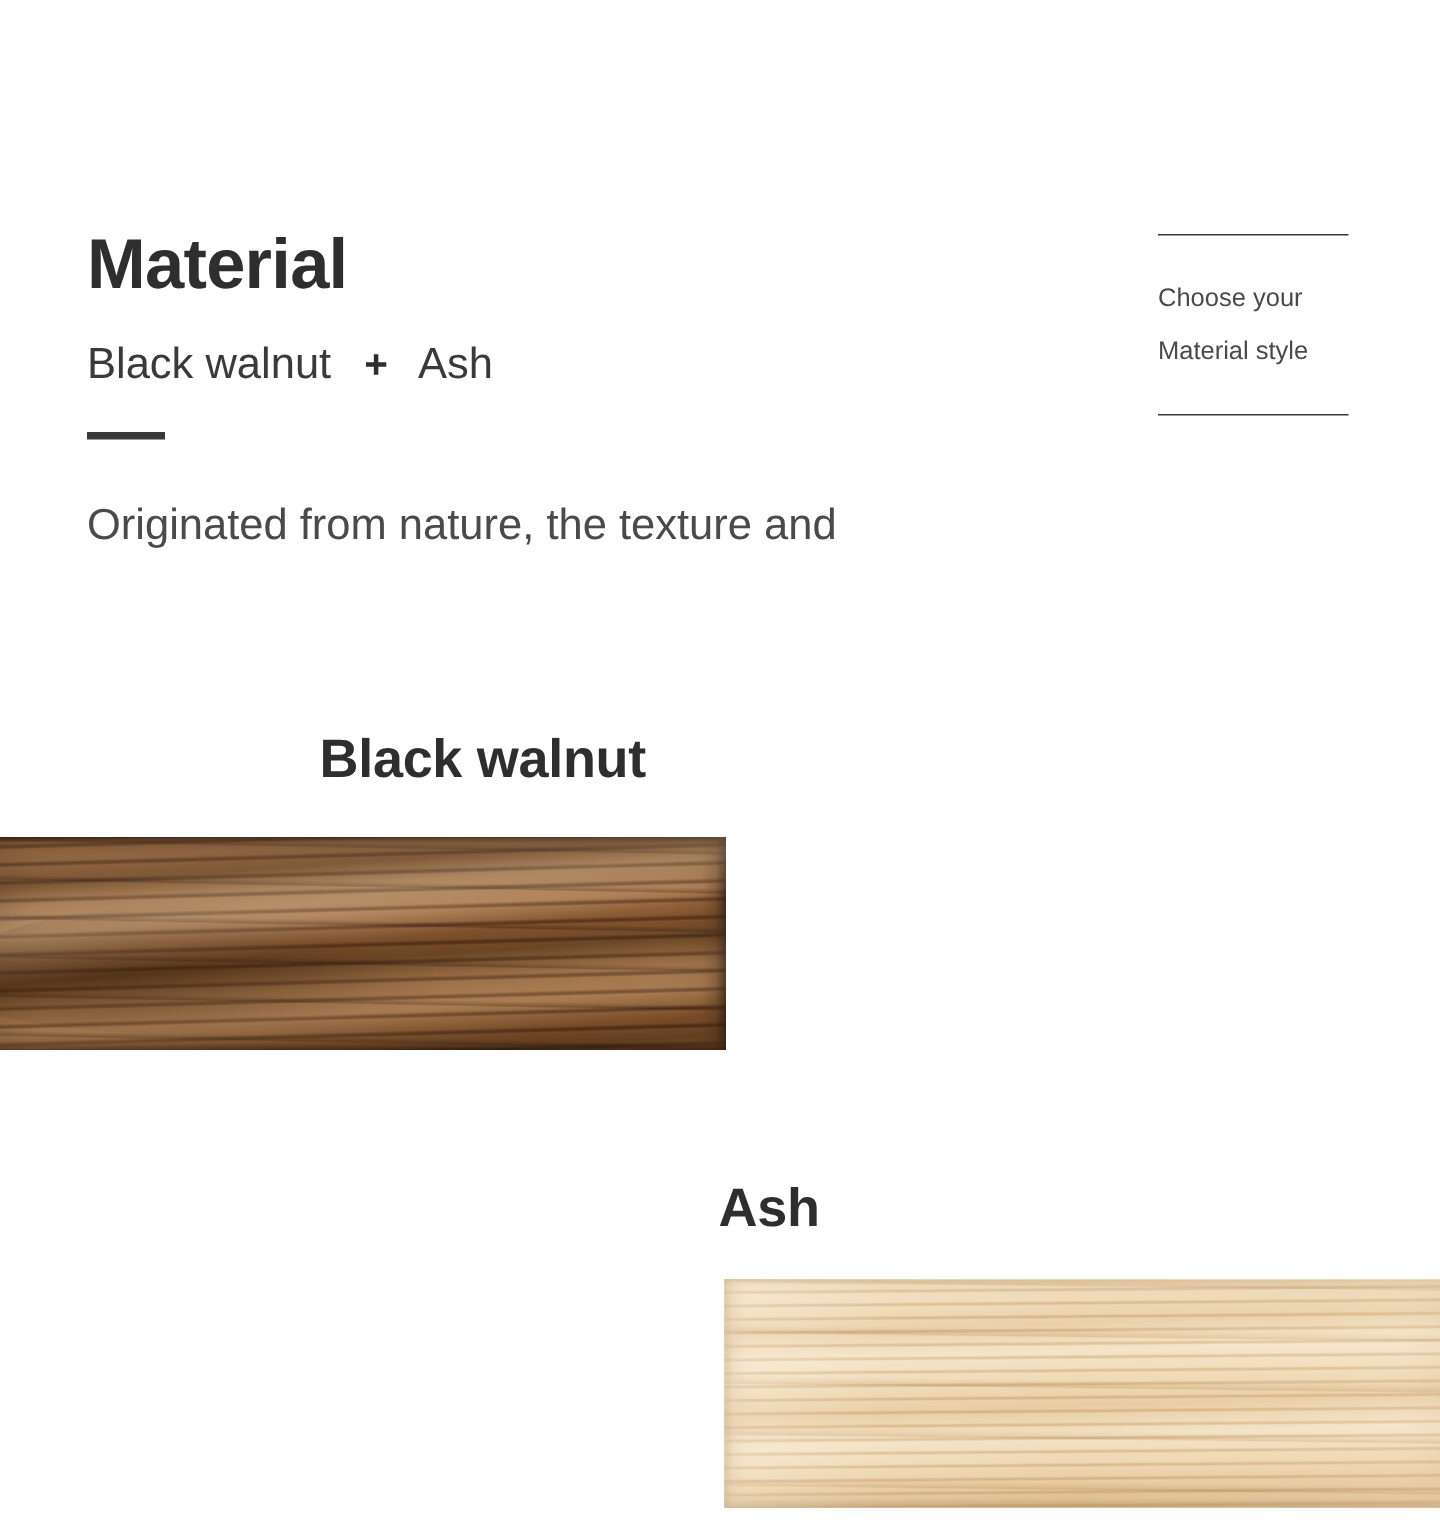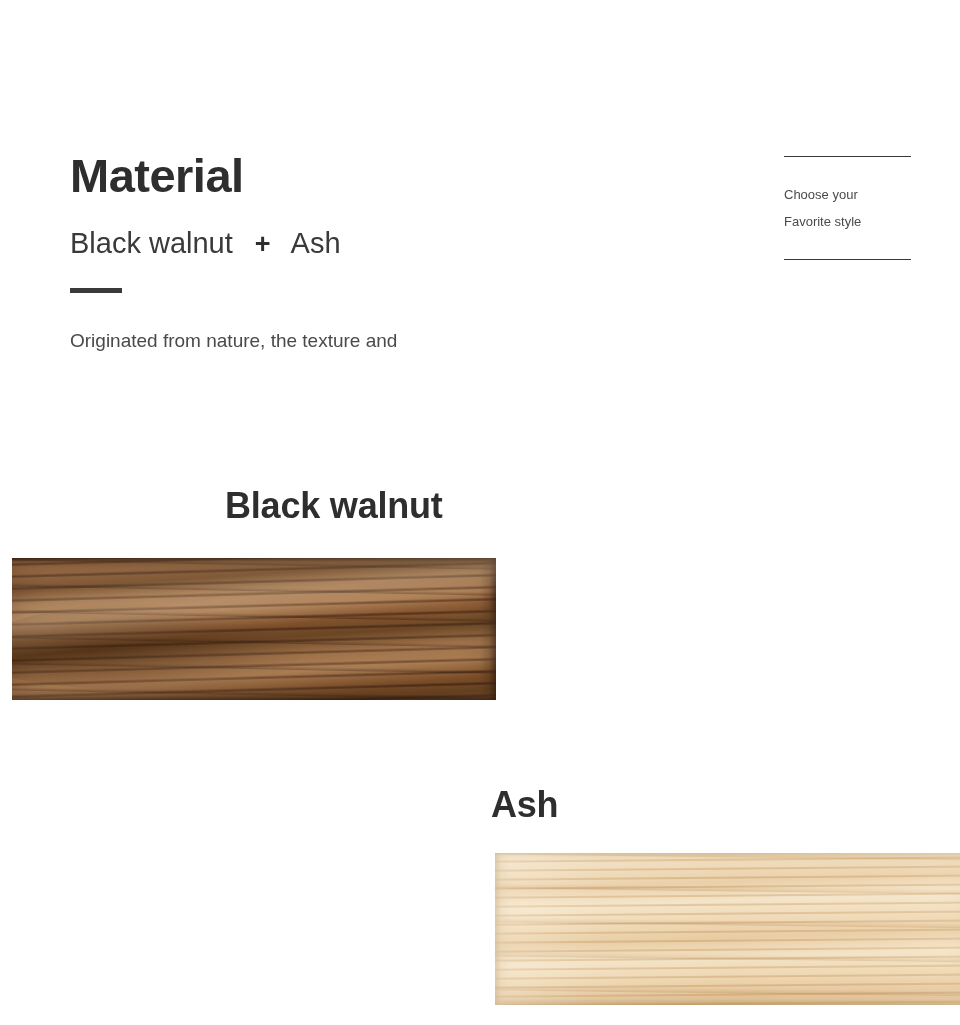--- a/index.html
+++ b/index.html
@@ -13,21 +13,20 @@
     position: relative;
     overflow: hidden;
     font-family: "Liberation Sans", sans-serif;
     -webkit-font-smoothing: antialiased;
   }
 
   .page {
     position: absolute;
     inset: 0;
     background: #ffffff;
-    margin-left: 12px;
   }
 
   
   .header-title {
     position: absolute;
     left: 58px;
     top: 150px;
     font-size: 47px;
     font-weight: bold;
     color: #2e2e2e;
@@ -63,21 +62,21 @@
     top: 288px;
     width: 52px;
     height: 5px;
     background: #3a3a3a;
   }
 
   .header-desc {
     position: absolute;
     left: 58px;
     top: 324px;
-    font-size: 19px;
+    font-size: 29px;
     color: #4a4a4a;
     line-height: 1.82;
     white-space: nowrap;
   }
   .header-desc .desc-line { display: block; }
 
   
   .tagline {
     position: absolute;
     left: 772px;
@@ -86,21 +85,21 @@
   }
   .tagline .rule {
     width: 127px;
     height: 1px;
     background: #3a3a3a;
   }
   .tagline .rule-top { margin-bottom: 25px; }
   .tagline .rule-bottom { margin-top: 24px; }
   .tagline .tag-line {
     display: block;
-    font-size: 13px;
+    font-size: 17px;
     color: #4a4a4a;
     line-height: 2.05;
     white-space: nowrap;
   }
 
   
   .sample-label {
     position: absolute;
     font-weight: bold;
     color: #2e2e2e;
@@ -283,21 +282,21 @@
 
   <div class="accent-dash"></div>
 
   <div class="header-desc">
     <span class="desc-line">Originated from nature, the texture and</span>
   </div>
 
   <div class="tagline">
     <div class="rule rule-top"></div>
     <span class="tag-line">Choose your</span>
-    <span class="tag-line">Favorite style</span>
+    <span class="tag-line">Material style</span>
     <div class="rule rule-bottom"></div>
   </div>
 
   <div class="sample-label label-walnut">Black walnut</div>
 
   <div class="plank plank-walnut"></div>
 
   <div class="sample-label label-ash">Ash</div>
 
   <div class="plank plank-ash"></div>

